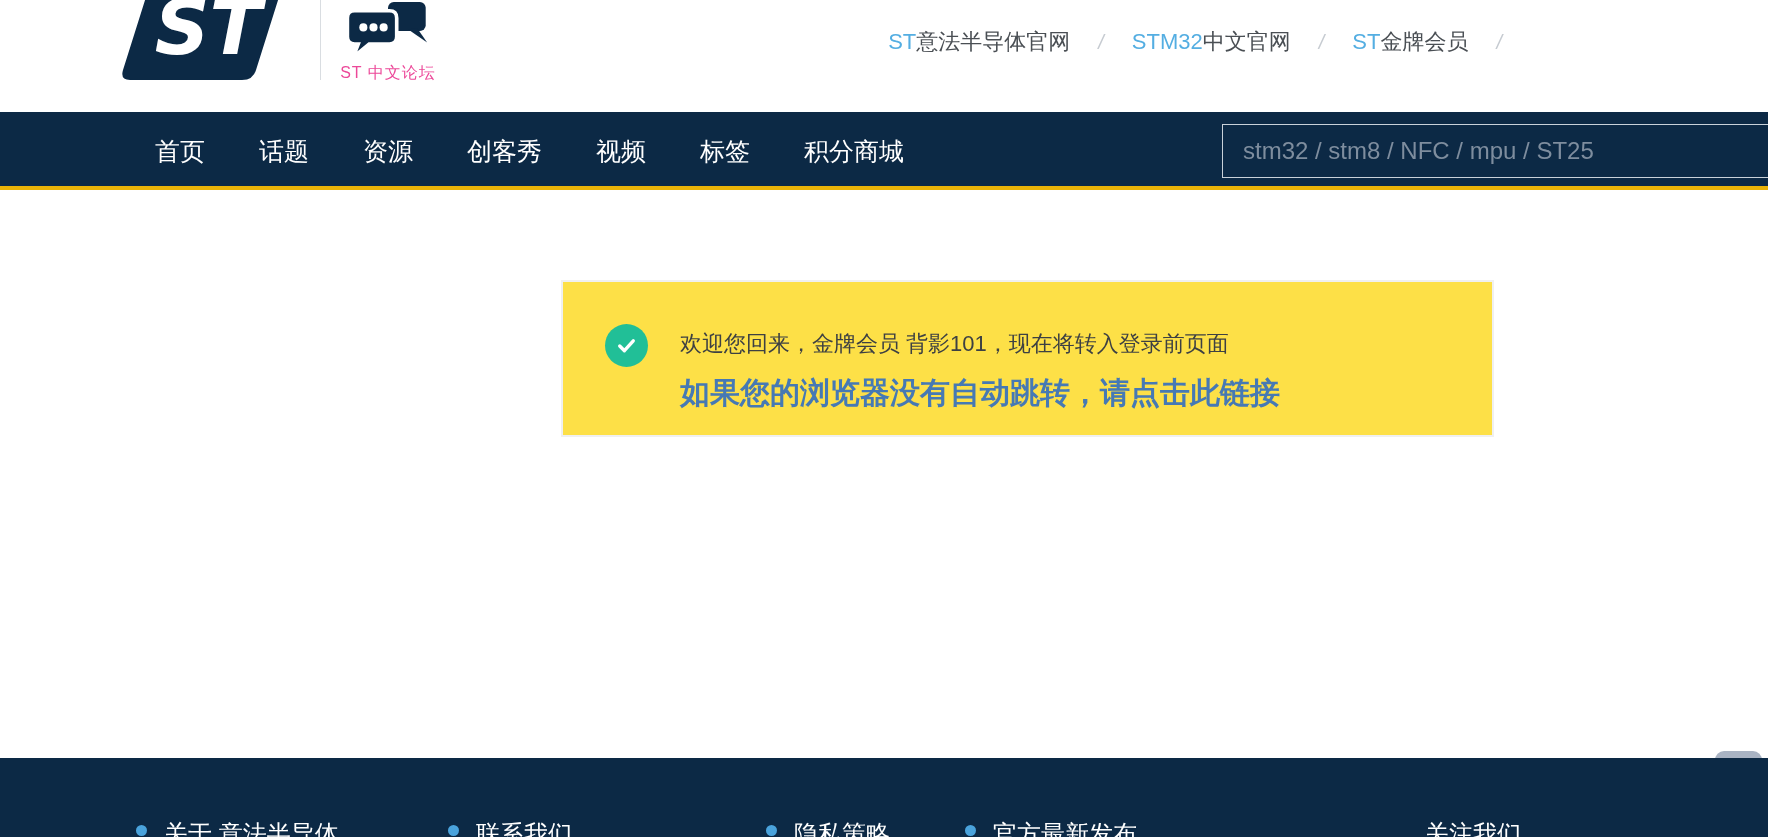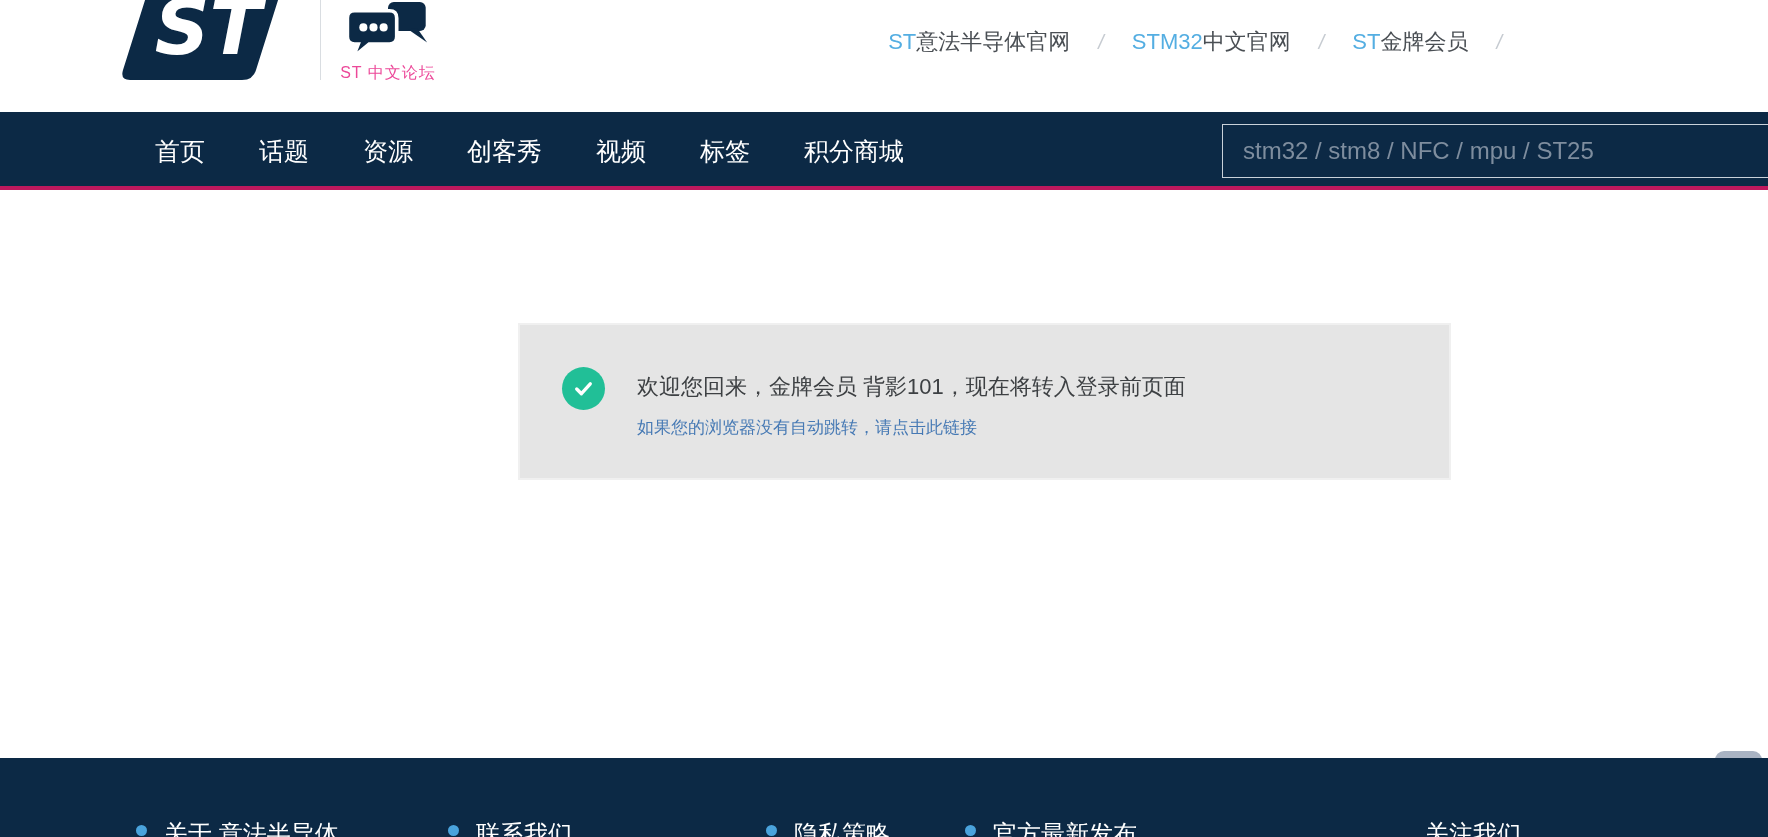--- a/index.html
+++ b/index.html
@@ -17,36 +17,36 @@
 
   .top-links { position: absolute; right: 0; top: 14px; height: 56px; display: flex; align-items: center;
     gap: 28px; padding-right: 8px; font-size: 22px; white-space: nowrap; }
   .top-link { cursor: pointer; text-decoration: none; }
   .top-link .prefix { color: #54aee2; }
   .top-link .zh { color: #4a4f54; }
   .top-sep { color: #c6cbd1; font-style: italic; font-size: 20px; }
 
   
   .navbar { position: absolute; left: 0; top: 112px; width: 1768px; height: 78px; background: #0c2945;
-    border-bottom: 4px solid #be185d; }
+    border-bottom: 4px solid #eab308; }
   .nav-items { position: absolute; left: 155px; top: 0; height: 78px; display: flex; gap: 54px; align-items: center; }
   .nav-item { color: #ffffff; font-size: 25px; line-height: 78px; cursor: pointer; white-space: nowrap; }
   .search-input { position: absolute; left: 1222px; top: 12px; width: 560px; height: 54px;
     background: transparent; border: 1px solid #c9d1d9; color: #dfe6ee; font-size: 24px;
     padding: 0 20px; outline: none; font-family: "Liberation Sans", "DejaVu Sans", sans-serif; }
   .search-input::placeholder { color: #7e8d9e; opacity: 1; }
 
   
-  .msg-box { position: absolute; left: 518px; top: 280px; width: 933px; height: 157px;
-    background: #e5e5e5; border: 2px solid #f0f0f0; margin-top: 43px; }
+  .msg-box { position: absolute; left: 561px; top: 280px; width: 933px; height: 157px;
+    background: #fde047; border: 2px solid #f0f0f0; }
   .check-badge { position: absolute; left: 42px; top: 42px; width: 43px; height: 43px; border-radius: 50%;
     background: #21bf97; display: flex; align-items: center; justify-content: center; }
   .msg-line1 { position: absolute; left: 117px; top: 47px; font-size: 22px; color: #3d4043; white-space: nowrap; }
-  .msg-link  { position: absolute; left: 117px; top: 91px; font-size: 17px; color: #4679b4;
-    text-decoration: none; cursor: pointer; white-space: nowrap; }
+  .msg-link  { position: absolute; left: 117px; top: 91px; font-size: 30px; color: #4679b4;
+    text-decoration: none; cursor: pointer; white-space: nowrap; font-weight: bold; }
 
   
   .back-top { position: absolute; left: 1715px; top: 751px; width: 47px; height: 42px;
     background: #a9b3c3; border-radius: 9px; z-index: 1; cursor: pointer; }
 
   
   .footer { position: absolute; left: 0; top: 758px; width: 1768px; height: 120px; background: #0c2945; z-index: 2; }
   .footer-col { position: absolute; top: 60px; display: flex; align-items: flex-start; gap: 17px; }
   .footer-dot { width: 11px; height: 11px; border-radius: 50%; background: #4aa3dc; margin-top: 7px; flex: none; }
   .footer-label { color: #ffffff; font-size: 24px; white-space: nowrap; cursor: pointer; }

